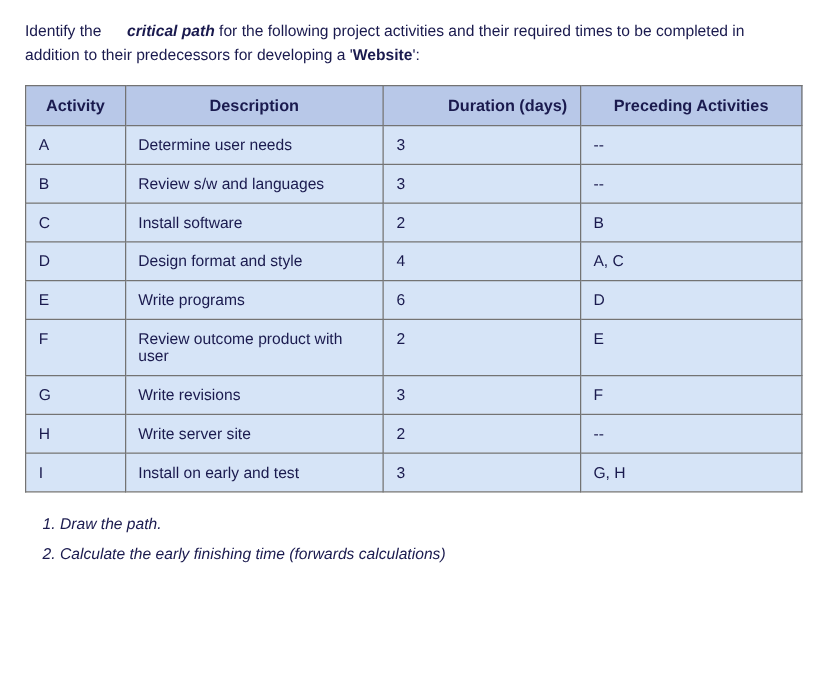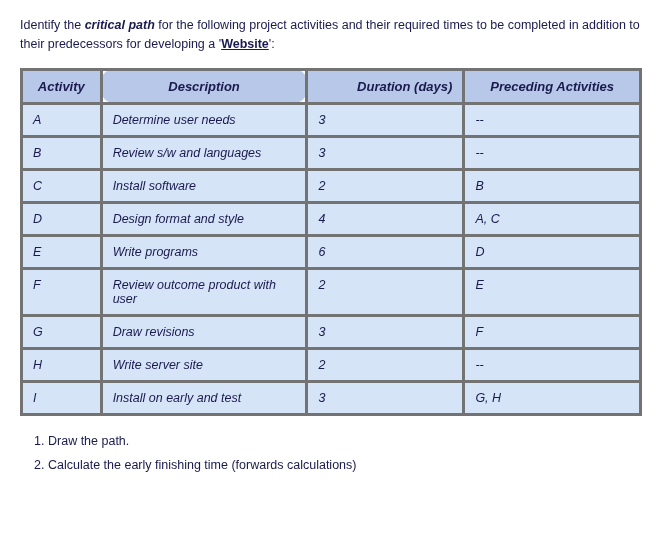--- a/index.html
+++ b/index.html
@@ -12,35 +12,34 @@
       width: 662px;
     }
     .intro {
       font-size: 12.5px;
       line-height: 1.5;
       margin-bottom: 14px;
       color: #1a1a4e;
     }
     .intro em {
       font-weight: bold;
+      margin-left: 17px;
     }
     .intro .underline {
-      text-decoration: underline;
       font-weight: bold;
     }
     table {
       width: 100%;
       border-collapse: collapse;
       margin-bottom: 16px;
     }
     th, td {
-      border: 3px solid #737373;
+      border: 1px solid #737373;
       padding: 8px 10px;
       vertical-align: top;
-      font-style: italic;
     }
     thead th {
       background-color: #b8c8e8;
       font-weight: bold;
       font-size: 13px;
       color: #1a1a4e;
     }
     tbody tr {
       background-color: #d6e4f7;
     }
@@ -48,25 +47,26 @@
       font-size: 12.5px;
       color: #1a1a4e;
     }
     .footer-list {
       list-style-type: decimal;
       padding-left: 28px;
       color: #1a1a4e;
     }
     .footer-list li {
       font-size: 12.5px;
+      font-style: italic;
       margin-bottom: 6px;
       line-height: 1.5;
     }
     .col-activity { width: 80px; }
-    .col-description { width: 210px; border-radius: 13px; }
+    .col-description { width: 210px; }
     .col-duration { width: 160px; text-align: right; }
     .col-preceding { width: 180px; text-align: center; }
   </style>
 </head>
 <body>
 
 <p class="intro">
   Identify the <em>critical path</em> for the following project activities and their required times to be completed in addition to their predecessors for developing a '<span class="underline">Website</span>':
 </p>
 
@@ -111,21 +111,21 @@
         <td>D</td>
       </tr>
       <tr>
         <td>F</td>
         <td>Review outcome product with user</td>
         <td>2</td>
         <td>E</td>
       </tr>
       <tr>
         <td>G</td>
-        <td>Draw revisions</td>
+        <td>Write revisions</td>
         <td>3</td>
         <td>F</td>
       </tr>
       <tr>
         <td>H</td>
         <td>Write server site</td>
         <td>2</td>
         <td>--</td>
       </tr>
       <tr>

